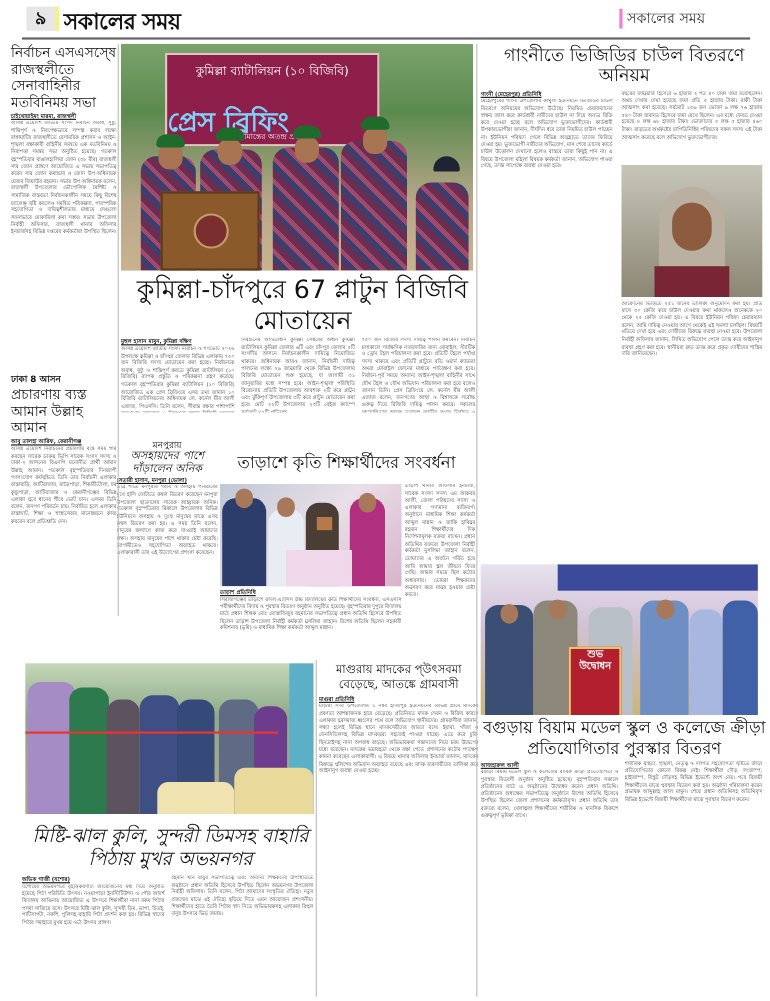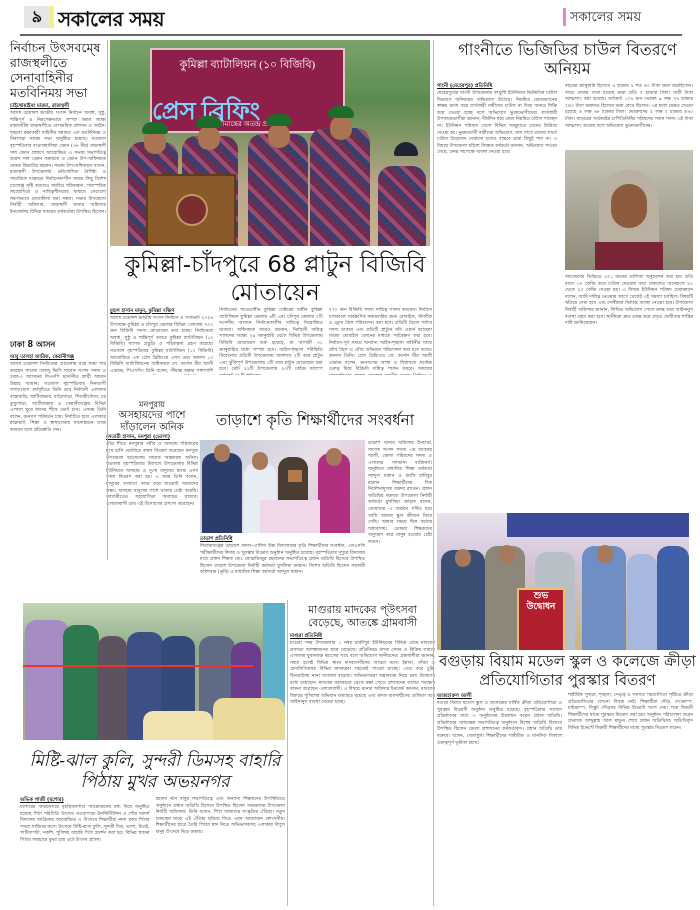--- a/index.html
+++ b/index.html
@@ -16,21 +16,21 @@
   .hrule { left: 20px; top: 34px; width: 662px; height: 2px; background: #666; }
 
   .head { font-family: "DejaVu Sans", sans-serif; color: #111; text-align: center; line-height: 1.18; }
   .byline { font-size: 5px; font-weight: bold; text-decoration: underline; }
   .txt { font-size: 4.6px; line-height: 6.6px; color: #444; text-align: justify; overflow: hidden; }
   .cols { display: flex; gap: 6px; }
   .cols > div { flex: 1; }
   .rule { background: #bbb; }
 
   
-  .photo { overflow: hidden; font-family: Liberation Serif, serif; }
+  .photo { overflow: hidden; }
   .ph1 { left: 110px; top: 40px; width: 320px; height: 206px;
     background: linear-gradient(180deg,#7aa36c 0%,#5b8a4e 30%,#b9a78a 70%,#c9b38e 100%); }
   .banner { left: 40px; top: 8px; width: 195px; height: 85px; background: #8e1f4b; border: 2px solid #d8c8c0; }
   .banner .b1 { position:absolute; left:0; right:0; top:6px; text-align:center; color:#fff; font-size:11px; }
   .banner .b2 { position:absolute; left:0; right:0; top:42px; color:#7dd3fc; font-size:24px; font-weight:bold; }
   .banner .b3 { position:absolute; left:0; right:0; top:68px; text-align:center; color:#f3e6ef; font-size:7px; }
   .soldier { position:absolute; bottom:0; border-radius: 14px 14px 0 0;
     background: repeating-linear-gradient(45deg,#6b2d52 0 6px,#3b3f6e 6px 11px,#a04a6e 11px 15px); }
   .beret { position:absolute; width:26px; height:12px; background:#1f6b2b; border-radius: 12px 12px 4px 4px; }
   .face { position:absolute; width:22px; height:24px; background:#a97452; border-radius: 10px; }
@@ -51,26 +51,27 @@
 <div class="abs hdr">
   <div class="abs pgno">৯</div>
   <div class="abs ybar"></div>
   <div class="abs mast">সকালের সময়</div>
   <div class="abs pbar"></div>
   <div class="abs mast2">সকালের সময়</div>
 </div>
 <div class="abs hrule"></div>
 
 <div class="abs" style="left:10px;top:40px;width:96px;">
-  <div class="head" style="font-size:12.5px;text-align:left;line-height:15px;">নির্বাচন উৎসবম্ষে রাজস্থলীতে সেনাবাহিনীর মতবিনিময় সভা</div>
+  <div class="head" style="font-size:12.5px;text-align:left;line-height:15px;">নির্বাচন এসএসস্ষে রাজস্থলীতে সেনাবাহিনীর মতবিনিময় সভা</div>
   <div class="byline" style="margin-top:2px;">চাইথোয়াইমং মারমা, রাজস্থলী</div>
   <div class="txt" style="height:232px;">আসন্ন ত্রয়োদশ জাতীয় সংসদ নির্বাচন অবাধ, সুষ্ঠু, শান্তিপূর্ণ ও নিরপেক্ষভাবে সম্পন্ন করার লক্ষ্যে রাঙ্গামাটির রাজস্থলীতে বেসামরিক প্রশাসন ও আইন-শৃঙ্খলা রক্ষাকারী বাহিনীর সমন্বয়ে এক মতবিনিময় ও নিরাপত্তা সমন্বয় সভা অনুষ্ঠিত হয়েছে। গতকাল বৃহস্পতিবার বাঙালহালিয়া জোন (৩৮ বীর) রাজস্থলী সাব জোন প্রাঙ্গণে আয়োজিত এ সভায় সভাপতিত্ব করেন সাব জোন কমান্ডার ও জোন উপ-অধিনায়ক মেজর জিয়াউর রহমান। সভায় উপ-অধিনায়ক বলেন, রাজস্থলী উপজেলার ভৌগোলিক বৈশিষ্ট্য ও সামাজিক বাস্তবতা নির্বাচনকালীন সময়ে কিছু বিশেষ চ্যালেঞ্জ সৃষ্টি করলেও সমন্বিত পরিকল্পনা, পারস্পরিক সহযোগিতা ও দায়িত্বশীলতার মাধ্যমে সেগুলো সফলভাবে মোকাবিলা করা সম্ভব। সভায় উপজেলা নির্বাহী অফিসার, রাজস্থলী থানার অফিসার ইনচার্জসহ বিভিন্ন দপ্তরের কর্মকর্তারা উপস্থিত ছিলেন।</div>
 </div>
 <div class="abs" style="left:10px;top:338px;width:96px;">
   <div style="font-size:8px;font-weight:bold;">ঢাকা 8 আসন</div>
+  <div class="head" style="font-size:12.5px;text-align:left;line-height:15px;">প্রচারণায় ব্যস্ত আমান উল্লাহ আমান</div>
   <div class="byline" style="margin-top:2px;">আবু তালহা আরিফ, কেরানীগঞ্জ</div>
   <div class="txt" style="height:182px;">আসন্ন ত্রয়োদশ নির্বাচনের প্রচারণায় ব্যস্ত সময় পার করছেন সাবেক ডাকসু ভিপি সাবেক সংসদ সদস্য ও ঢাকা-২ আসনের বিএনপি মনোনীত প্রার্থী আমান উল্লাহ আমান। গতকাল বৃহস্পতিবার দিনব্যাপী গণসংযোগ কর্মসূচিতে তিনি তার নির্বাচনী এলাকার বাস্তাবাড়ি, আটিবাজার, বাড়ৈপাড়া, শিকারীটোলা, চর কুন্ডুপাড়া, আটিবাজার ও কেরানীগঞ্জের বিভিন্ন এলাকা ঘুরে ধানের শীষে ভোট চান। এসময় তিনি বলেন, জনগণ পরিবর্তন চায়। নির্বাচিত হলে এলাকার রাস্তাঘাট, শিক্ষা ও স্বাস্থ্যসেবার মানোন্নয়নে কাজ করবেন বলে প্রতিশ্রুতি দেন।</div>
 </div>
 
 <div class="abs photo ph1">
   <div class="abs banner">
     <div class="b1">কুমিল্লা ব্যাটালিয়ন (১০ বিজিবি)</div>
     <div class="b2">প্রেস ব্রিফিং</div>
     <div class="b3">সীমান্তের অতন্দ্র প্রহরী</div>
   </div>
@@ -86,21 +87,21 @@
   <div class="soldier" style="left:138px;width:60px;height:112px;"></div>
   <div class="face" style="left:158px;top:84px;"></div>
   <div class="beret" style="left:156px;top:74px;"></div>
   <div class="soldier" style="left:200px;width:60px;height:118px;"></div>
   <div class="face" style="left:220px;top:76px;"></div>
   <div class="beret" style="left:218px;top:66px;"></div>
   <div class="soldier" style="left:268px;width:48px;height:80px;"></div>
   <div class="abs" style="left:284px;top:102px;width:24px;height:14px;background:#1e2433;border-radius:12px 12px 2px 2px;"></div>
 </div>
 
-<div class="abs head" style="left:110px;top:250px;width:330px;font-size:23px;line-height:28px;">কুমিল্লা-চাঁদপুরে 68 প্লাটুন বিজিবি মোতায়েন</div>
+<div class="abs head" style="left:110px;top:250px;width:330px;font-size:23px;line-height:28px;">কুমিল্লা-চাঁদপুরে 67 প্লাটুন বিজিবি মোতায়েন</div>
 <div class="abs cols" style="left:110px;top:307px;width:322px;height:68px;">
   <div>
     <div class="byline">মুহুল হাসান মামুন, কুমিল্লা দক্ষিণ</div>
     <div class="txt" style="height:60px;">আসন্ন ত্রয়োদশ জাতীয় সংসদ নির্বাচন ও গণভোট ২০২৬ উপলক্ষে কুমিল্লা ও চাঁদপুর জেলার বিভিন্ন এলাকায় ৭৫০ জন বিজিবি সদস্য মোতায়েন করা হচ্ছে। নির্বাচনকে অবাধ, সুষ্ঠু ও শান্তিপূর্ণ করতে কুমিল্লা ব্যাটালিয়ন (১০ বিজিবি) ব্যাপক প্রস্তুতি ও পরিকল্পনা গ্রহণ করেছে। গতকাল বৃহস্পতিবার কুমিল্লা ব্যাটালিয়ন (১০ বিজিবি) আয়োজিত এক প্রেস ব্রিফিংয়ে এসব তথ্য জানান ১০ বিজিবি ব্যাটালিয়নের অধিনায়ক লে. কর্নেল মীর আলী এজাজ, পিএসসি। তিনি বলেন, সীমান্ত রক্ষার পাশাপাশি জনগণের জানমাল ও নিরাপত্তা রক্ষায় বিজিবি সদস্যরা গুরুত্বপূর্ণ দায়িত্ব পালন করবে।</div>
   </div>
   <div class="txt" style="height:68px;">নির্বাচনের আওতাধীন কুমিল্লা সেক্টরের অধীন কুমিল্লা ব্যাটালিয়ন কুমিল্লা জেলার ৬টি এবং চাঁদপুর জেলার ৫টি সংসদীয় আসনে নির্বাচনকালীন দায়িত্বে নিয়োজিত থাকবে। অধিনায়ক আরও জানান, নির্বাচনী দায়িত্ব পালনের লক্ষ্যে ২৯ জানুয়ারি থেকে বিভিন্ন উপজেলায় বিজিবি মোতায়েন শুরু হয়েছে, যা আগামী ৩১ জানুয়ারির মধ্যে সম্পন্ন হবে। আইন-শৃঙ্খলা পরিস্থিতি বিবেচনায় প্রতিটি উপজেলায় আবশ্যক ২টি করে প্লাটুন এবং ঝুঁকিপূর্ণ উপজেলায় ৩টি করে প্লাটুন মোতায়েন করা হবে। মোট ২২টি উপজেলায় ২৩টি বেইজ ক্যাম্পে সর্বমোট ৪৭টি প্লাটুনসহ</div>
   <div class="txt" style="height:68px;">৭৫০ জন বিজিবি সদস্য দায়িত্ব পালন করবেন। নির্বাচন চলাকালে সার্বক্ষণিক নজরদারির জন্য মোবাইল, স্ট্যাটিক ও ড্রোন টহল পরিচালনা করা হবে। প্রতিটি টহলে পর্যাপ্ত সদস্য থাকবে এবং প্রতিটি প্লাটুনে বডি ওয়ার্ন ক্যামেরা অথবা মোবাইল ফোনের মাধ্যমে পর্যবেক্ষণ করা হবে। নির্বাচন-পূর্ব সময়ে অন্যান্য আইন-শৃঙ্খলা বাহিনীর সাথে যৌথ টহল ও যৌথ অভিযান পরিচালনা করা হবে বলেও জানান তিনি। প্রেস ব্রিফিংয়ে লে. কর্নেল মীর আলী এজাজ বলেন, জনগণের আস্থা ও বিশ্বাসকে সর্বোচ্চ গুরুত্ব দিয়ে বিজিবি দায়িত্ব পালন করবে। সকলের সহযোগিতায় আসন্ন ত্রয়োদশ জাতীয় সংসদ নির্বাচন ও গণভোট শান্তিপূর্ণ, উৎসবমুখর পরিবেশে সম্পন্ন হবে বলে তিনি আশাবাদ ব্যক্ত করেন।</div>
 </div>
 
 <div class="abs head" style="left:435px;top:40px;width:265px;font-size:16px;line-height:19px;">গাংনীতে ভিজিডির চাউল বিতরণে অনিয়ম</div>
@@ -111,21 +112,21 @@
 <div class="abs txt" style="left:565px;top:83px;width:128px;height:62px;">বছরের জানুয়ারি হিসেবে ৬ হাজার ২ শত ৪০ টাকা জমা রয়েছিলেন। অথচ দেখার দেখা হয়েছে জমা প্রতি ৫ হাজার টাকা। বাকী টাকা আত্মসাৎ করা হয়েছে। সর্বমোট ১৫৬ জন ভোক্তা ৯ লক্ষ ৭৬ হাজার ৫৪০ টাকা জমানত হিসেবে জমা রেখে ছিলেন। এর মধ্যে ফেরত দেওয়া হয়েছে ৪ লক্ষ ৬৮ হাজার টাকা। ভোক্তাদের ৫ লক্ষ ৫ হাজার ৪৬০ টাকা। বাড়তের অর্থকষ্টের চাপিতিনিধির পরিষদের সকল সদস্য এই টাকা আত্মসাৎ করেছে বলে অভিযোগ ভুক্তভোগীদের।</div>
 <div class="abs photo ph2">
   <div class="abs" style="left:34px;top:20px;width:60px;height:100px;background:#b9b0a2;border-radius:30px 30px 0 0;"></div>
   <div class="abs" style="left:46px;top:34px;width:36px;height:44px;background:#8d5b3e;border-radius:18px;"></div>
   <div class="abs" style="left:30px;top:92px;width:68px;height:28px;background:#7a2535;"></div>
 </div>
 <div class="abs txt" style="left:565px;top:274px;width:128px;height:228px;">আবেদনের ভিত্তিতে ২৫১ জনের তালিকা অনুমোদন করা হয়। প্রতি মাসে ৩০ কেজি করে চাউল দেওয়ার কথা থাকলেও অনেককে ২০ থেকে ২৫ কেজি দেওয়া হয়। এ বিষয়ে ইউনিয়ন পরিষদ চেয়ারম্যান বলেন, আমি দায়িত্ব নেওয়ার আগে থেকেই এই সমস্যা চলছিল। বিষয়টি খতিয়ে দেখা হবে এবং দোষীদের বিরুদ্ধে ব্যবস্থা নেওয়া হবে। উপজেলা নির্বাহী অফিসার জানান, লিখিত অভিযোগ পেলে তদন্ত করে আইনানুগ ব্যবস্থা গ্রহণ করা হবে। স্থানীয়রা দ্রুত তদন্ত করে প্রকৃত দোষীদের শাস্তির দাবি জানিয়েছেন।</div>
 
 <div class="abs" style="left:106px;top:400px;width:92px;">
   <div class="head" style="font-size:8px;">মনপুরায়</div>
-  <div class="head" style="font-size:10px;line-height:12px;">অসহায়দের পাশে দাঁড়ালেন অনিক</div>
+  <div class="head" style="font-size:10px;line-height:12px;font-style:italic;">অসহায়দের পাশে দাঁড়ালেন অনিক</div>
   <div class="byline">সেতারী হাসান, মনপুরা (ভোলা)</div>
   <div class="txt" style="height:145px;">তীব্র শীতে মনপুরার গরীব ও অসহায় পরিবারের মুখে হাসি ফোটাতে কম্বল বিতরণ করেছেন মনপুরা উপজেলা ছাত্রদলের সাবেক আহ্বায়ক অনিক। গতকাল বৃহস্পতিবার বিকালে উপজেলার বিভিন্ন ইউনিয়নে অসহায় ও দুঃস্থ মানুষের মাঝে এসব কম্বল বিতরণ করা হয়। এ সময় তিনি বলেন, মানুষের কল্যাণে কাজ করে যাওয়াই আমাদের লক্ষ্য। অসহায় মানুষের পাশে থাকার চেষ্টা করেছি। আগামীতেও সহযোগিতা অব্যাহত থাকবে। এলাকাবাসী তার এই উদ্যোগের প্রশংসা করেছেন।</div>
 </div>
 
 <div class="abs head" style="left:195px;top:412px;width:240px;font-size:15px;">তাড়াশে কৃতি শিক্ষার্থীদের সংবর্ধনা</div>
 <div class="abs photo ph3">
   <div class="person" style="left:2px;width:40px;height:80px;background:#2c3d6c;"></div>
   <div class="head-c" style="left:14px;top:4px;"></div>
   <div class="person" style="left:44px;width:32px;height:70px;background:#e8ecf3;"></div>
   <div class="head-c" style="left:52px;top:12px;"></div>
@@ -134,21 +135,21 @@
   <div class="person" style="left:118px;width:32px;height:80px;background:#b0307f;"></div>
   <div class="head-c" style="left:126px;top:8px;"></div>
   <div class="abs" style="left:60px;top:60px;width:60px;height:33px;background:#f1d7ea;"></div>
 </div>
 <div class="abs" style="left:200px;top:535px;width:165px;">
   <div class="byline">তাড়াশ প্রতিনিধি</div>
   <div class="txt" style="height:44px;">সিরাজগঞ্জের তাড়াশে বাদল-এ্যাসিস উচ্চ বিদ্যালয়ের কৃতি শিক্ষার্থীদের সংবর্ধনা, এসএসসি পরীক্ষার্থীদের বিদায় ও পুরস্কার বিতরণ অনুষ্ঠান অনুষ্ঠিত হয়েছে। বৃহস্পতিবার দুপুরে বিদ্যালয় মাঠে প্রধান শিক্ষক মোঃ মোস্তাফিজুর রহমানের সভাপতিত্বে প্রধান অতিথি হিসেবে উপস্থিত ছিলেন তাড়াশ উপজেলা নির্বাহী কর্মকর্তা মুসলিমা জাহান। বিশেষ অতিথি ছিলেন সহকারী কমিশনার (ভূমি) ও মাধ্যমিক শিক্ষা কর্মকর্তা আব্দুল মান্নান।</div>
 </div>
 <div class="abs txt" style="left:368px;top:440px;width:64px;height:140px;">তাড়াশ থানার অফিসার ইনচার্জ, সাবেক সংসদ সদস্য এম আকবর আলী, জেলা পরিষদের সদস্য ও এলাকার গণ্যমান্য ব্যক্তিবর্গ। অনুষ্ঠানে মাধ্যমিক শিক্ষা কর্মকর্তা আব্দুল মান্নান ও জাকি হাবিবুর রহমান শিক্ষার্থীদের দিক নির্দেশনামূলক বক্তব্য রাখেন। প্রধান অতিথির বক্তব্যে উপজেলা নির্বাহী কর্মকর্তা মুসলিমা জাহান বলেন, তোমাদের এ অর্জনে গর্বিত হয়ে আমি আমার স্কুল জীবনে ফিরে গেছি। আমার সময়ে ছিল কঠোর অধ্যবসায়। তোমরা শিক্ষকদের অনুসরণ করে মানুষ হওয়ার চেষ্টা করবে।</div>
 
-<div class="abs head" style="left:290px;top:603px;width:145px;font-size:10.5px;line-height:13px;">মাগুরায় মাদকের প্উৎসবা বেড়েছে, আতঙ্কে গ্রামবাসী</div>
+<div class="abs head" style="left:290px;top:603px;width:145px;font-size:10.5px;line-height:13px;">মাগুরায় মাদকের প্উৎসবমা বেড়েছে, আতঙ্কে গ্রামবাসী</div>
 <div class="abs" style="left:290px;top:632px;width:145px;">
   <div class="byline">মাগুরা প্রতিনিধি</div>
   <div class="txt" style="height:266px;">মাগুরা সদর উপজেলার ১ নম্বর হাজীপুর ইউনিয়নের বিভিন্ন গ্রামে মাদকের প্রবণতা আশঙ্কাজনক হারে বেড়েছে। প্রতিনিয়ত মাদক সেবন ও বিক্রির কারণে এলাকার যুবসমাজ ধ্বংসের পথে বলে অভিযোগ স্থানীয়দের। গ্রামবাসীরা জানান, সন্ধ্যা হলেই বিভিন্ন স্থানে মাদকসেবীদের আড্ডা বসে। ইয়াবা, গাঁজা ও ফেনসিডিলসহ বিভিন্ন মাদকদ্রব্য সহজেই পাওয়া যাচ্ছে। এতে করে চুরি-ছিনতাইসহ নানা অপরাধ বাড়ছে। অভিভাবকরা সন্তানদের নিয়ে চরম উদ্বেগের মধ্যে রয়েছেন। মাদকের ভয়াবহতা থেকে রক্ষা পেতে প্রশাসনের কঠোর পদক্ষেপ কামনা করেছেন এলাকাবাসী। এ বিষয়ে থানার অফিসার ইনচার্জ জানান, মাদকের বিরুদ্ধে পুলিশের অভিযান অব্যাহত রয়েছে এবং মাদক ব্যবসায়ীদের তালিকা করে আইনানুগ ব্যবস্থা নেওয়া হচ্ছে।</div>
 </div>
 
 <div class="abs photo ph4">
   <div class="person" style="left:2px;width:44px;height:120px;background:#a68cc4;"></div>
   <div class="person" style="left:40px;width:36px;height:115px;background:#2c7a4d;"></div>
   <div class="person" style="left:74px;width:30px;height:104px;background:#5c5260;"></div>
   <div class="person" style="left:104px;width:36px;height:108px;background:#3e4f86;"></div>

